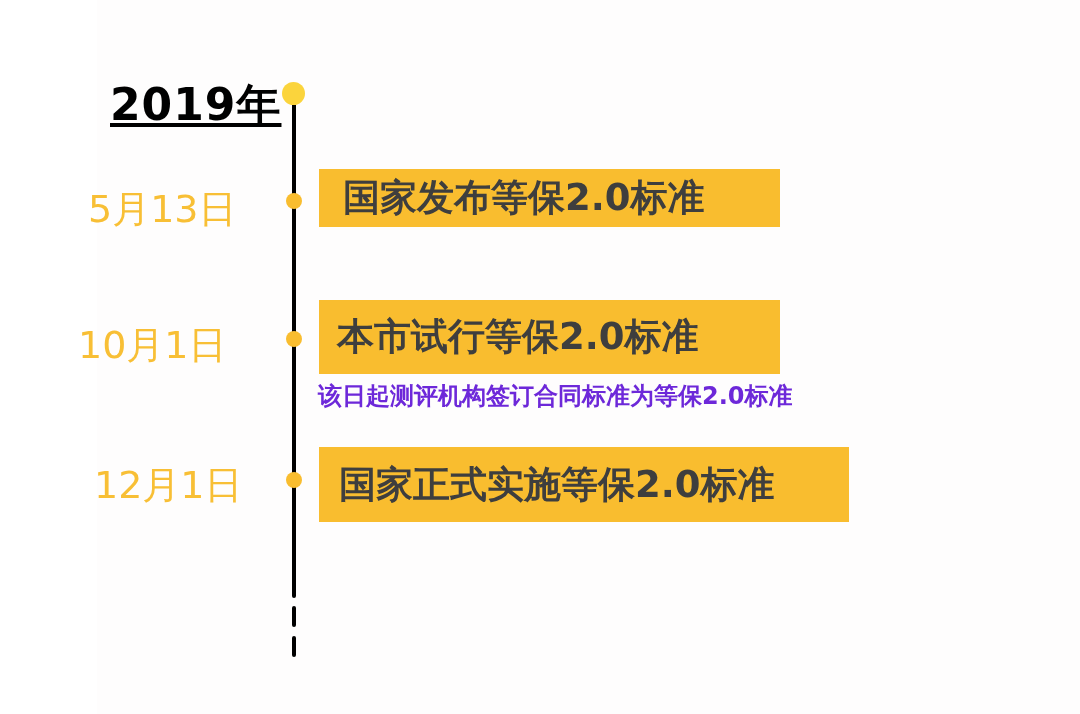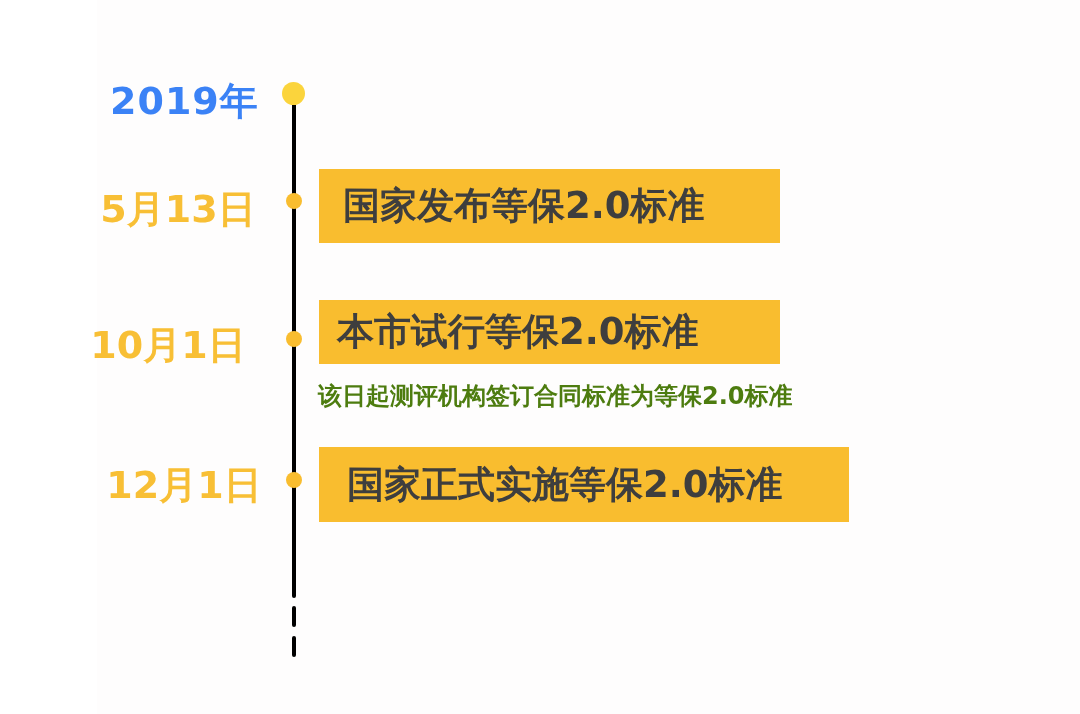--- a/index.html
+++ b/index.html
@@ -2,50 +2,50 @@
 <html><head>
 <meta charset="utf-8">
 <style>
   html, body { margin: 0; padding: 0; }
   body {
     width: 1080px; height: 714px; position: relative; overflow: hidden;
     background: #ffffff;
     font-family: "DejaVu Sans", "Liberation Sans", sans-serif;
   }
   .panel { position: absolute; left: 97px; top: 0; width: 983px; height: 714px; background: #fefdfd; }
-  .year { position: absolute; left: 110px; top: 76px; font-size: 38px; font-weight: bold; color: #3b82f6; letter-spacing: 1px; }
+  .year { position: absolute; left: 110px; top: 76px; font-size: 44px; font-weight: bold; color: #000000; letter-spacing: 1px; text-decoration: underline; }
   .year-dot { position: absolute; left: 282px; top: 82px; width: 23px; height: 23px; border-radius: 50%; background: #fbd43c; }
   .line { position: absolute; left: 292px; top: 100px; width: 4px; height: 498px; background: #000; border-radius: 2px; }
   .dash { position: absolute; left: 292px; width: 4px; height: 21px; background: #000; border-radius: 2px; }
   .dot { position: absolute; left: 286px; width: 16px; height: 16px; border-radius: 50%; background: #f9bd2f; }
-  .date { position: absolute; font-size: 38px; font-weight: bold; color: #f8bf35; text-align: center; width: 180px; left: 88px; }
+  .date { position: absolute; font-size: 38px; font-weight: normal; color: #f8bf35; text-align: left; width: 180px; left: 88px; }
   .box { position: absolute; left: 319px; background: #f9bd2f; color: #3e3e3e; font-size: 37px; font-weight: bold; box-sizing: border-box; padding-left: 24px; display: flex; align-items: center; white-space: nowrap; }
-  .note { position: absolute; left: 318px; top: 380px; font-size: 24px; font-weight: bold; color: #4d7c0f; white-space: nowrap; }
+  .note { position: absolute; left: 318px; top: 380px; font-size: 24px; font-weight: bold; color: #6d28d9; white-space: nowrap; }
 </style>
 </head>
 <body>
 
 <div class="panel"></div>
 
 <div class="year">2019年</div>
 <div class="line"></div>
 <div class="dash" style="top:606px"></div>
 <div class="dash" style="top:636px"></div>
 <div class="year-dot"></div>
 
 <div>
   <div class="date" style="top:184px">5月13日</div>
   <div class="dot" style="top:193px"></div>
-  <div class="box" style="top:169px; width:461px; height:74px">国家发布等保2.0标准</div>
+  <div class="box" style="top:169px; width:461px; height:58px">国家发布等保2.0标准</div>
 </div>
 
 <div>
   <div class="date" style="top:320px; left:78px">10月1日</div>
   <div class="dot" style="top:331px"></div>
-  <div class="box" style="top:300px; width:461px; height:64px; padding-left:18px">本市试行等保2.0标准</div>
+  <div class="box" style="top:300px; width:461px; height:74px; padding-left:18px">本市试行等保2.0标准</div>
   <div class="note">该日起测评机构签订合同标准为等保2.0标准</div>
 </div>
 
 <div>
   <div class="date" style="top:460px; left:94px">12月1日</div>
   <div class="dot" style="top:472px"></div>
-  <div class="box" style="top:447px; width:530px; height:75px; padding-left:28px">国家正式实施等保2.0标准</div>
+  <div class="box" style="top:447px; width:530px; height:75px; padding-left:20px">国家正式实施等保2.0标准</div>
 </div>
 
 </body></html>

